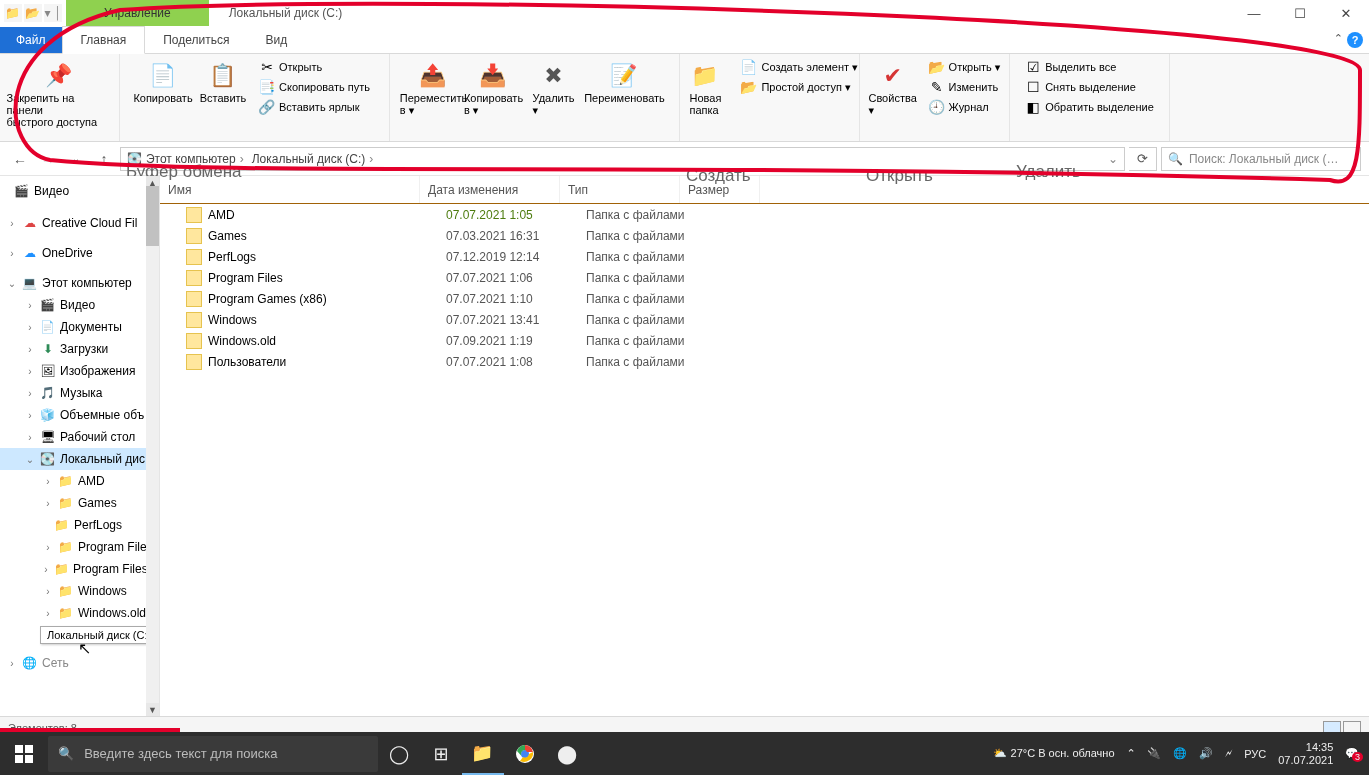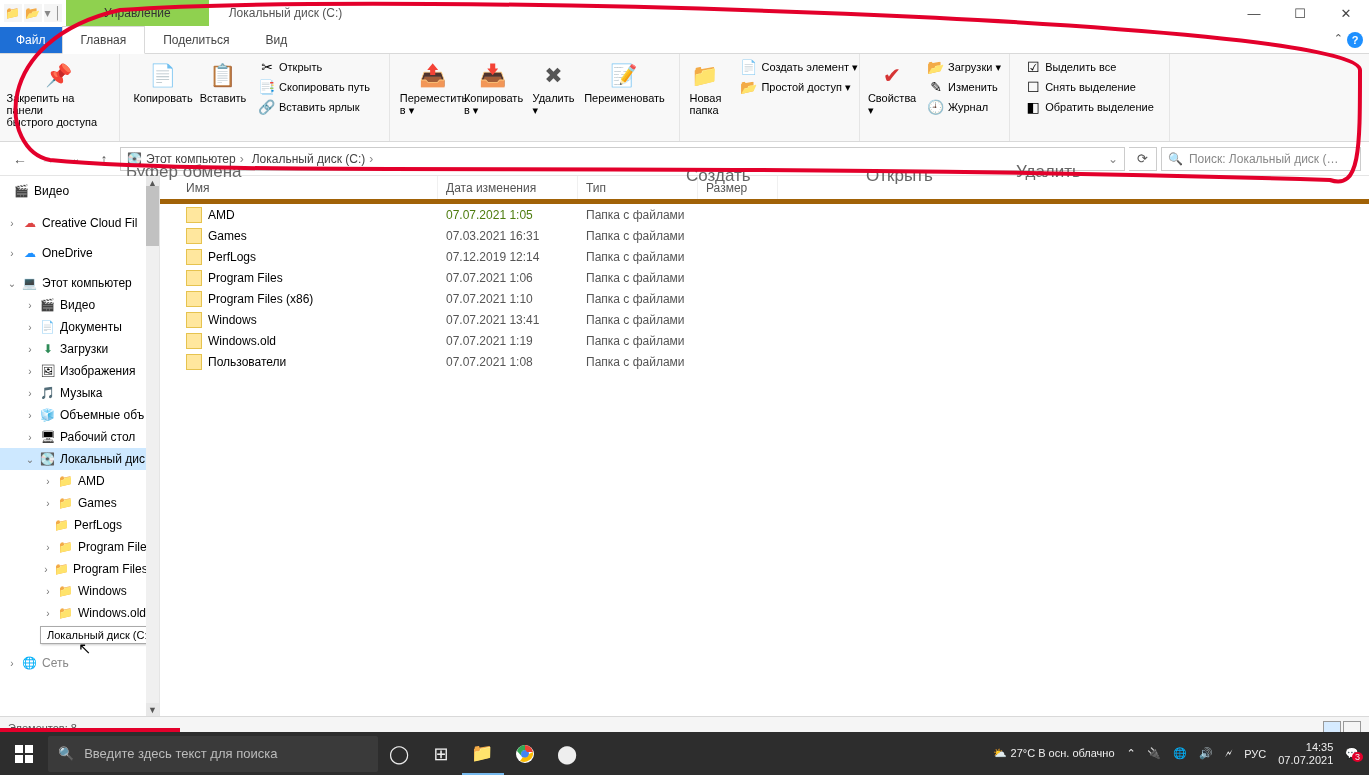--- a/index.html
+++ b/index.html
@@ -54,21 +54,21 @@
   .scrollbar-arrow { position:absolute; right:0; width:13px; height:13px; background:#e8e8e8; display:flex; align-items:center; justify-content:center; font-size:9px; color:#555;}
   .tree { padding:4px 0; font-size:12px;}
   .tree-item { display:flex; align-items:center; gap:4px; padding:3px 4px; white-space:nowrap;}
   .tree-item .exp { width:12px; text-align:center; font-size:10px; color:#777;}
   .tree-item .tic { width:16px; height:16px; display:flex; align-items:center; justify-content:center;}
   .tree-item.selected { background:#cde8ff;}
   .tooltip { position:absolute; background:#fff; border:1px solid #aaa; padding:2px 6px; font-size:11px; box-shadow:1px 1px 2px rgba(0,0,0,0.2);}
   
   
   .listpane { flex:1; display:flex; flex-direction:column; background:#fff;}
-  .cols { display:flex; height:28px; border-bottom:5px solid #a16207; padding-left:18px;}
+  .cols { display:flex; height:28px; border-bottom:1px solid #a16207; }
   .col { font-size:12px; color:#555; display:flex; align-items:center; padding:0 8px; border-right:1px solid #f0f0f0;}
   .rows { flex:1;}
   .row { display:flex; height:21px; align-items:center; padding-left:18px; font-size:12px;}
   .cell { padding:0 8px; display:flex; align-items:center; gap:6px;}
   .fic { width:16px; height:16px; background:#ffe79e; border:1px solid #e6c34f; display:inline-block;}
   
   
   .statusbar { height:22px; border-top:1px solid #d9d9d9; display:flex; align-items:center; padding:0 8px; font-size:11px; color:#555; background:#f5f5f5; justify-content:space-between;}
   .view-btns { display:flex; gap:2px;}
   .view-btns span {width:18px; height:14px; border:1px solid #999;}
@@ -204,21 +204,21 @@
     <div class="rgroup" style="width:150px">
       <div class="rgroup-body">
         <div class="rbtn-lg">
             <span class="ic" style="color:#d63535">✔</span>
             <span class="lbl" style="white-space:pre-line">Свойства
 ▾</span>
           </div>
         <div class="rcol">
           <div class="ritem">
               <span class="mini">📂</span>
-              <span>Загрузки ▾</span>
+              <span>Открыть ▾</span>
             </div>
           <div class="ritem">
               <span class="mini">✎</span>
               <span>Изменить</span>
             </div>
           <div class="ritem">
               <span class="mini">🕘</span>
               <span>Журнал</span>
             </div>
         </div>
@@ -426,41 +426,41 @@
               <span class="fic"></span>
               <span>Program Files</span>
             </div>
             <div class="cell" style="width:140px;color:#555">07.07.2021 1:06</div>
             <div class="cell" style="width:120px;color:#555">Папка с файлами</div>
             <div class="cell" style="width:80px;color:#555"></div>
           </div>
           <div class="row">
             <div class="cell" style="width:260px">
               <span class="fic"></span>
-              <span>Program Files (x86)</span>
+              <span>Program Games (x86)</span>
             </div>
             <div class="cell" style="width:140px;color:#555">07.07.2021 1:10</div>
             <div class="cell" style="width:120px;color:#555">Папка с файлами</div>
             <div class="cell" style="width:80px;color:#555"></div>
           </div>
           <div class="row">
             <div class="cell" style="width:260px">
               <span class="fic"></span>
               <span>Windows</span>
             </div>
             <div class="cell" style="width:140px;color:#555">07.07.2021 13:41</div>
             <div class="cell" style="width:120px;color:#555">Папка с файлами</div>
             <div class="cell" style="width:80px;color:#555"></div>
           </div>
           <div class="row">
             <div class="cell" style="width:260px">
               <span class="fic"></span>
               <span>Windows.old</span>
             </div>
-            <div class="cell" style="width:140px;color:#555">07.07.2021 1:19</div>
+            <div class="cell" style="width:140px;color:#555">07.09.2021 1:19</div>
             <div class="cell" style="width:120px;color:#555">Папка с файлами</div>
             <div class="cell" style="width:80px;color:#555"></div>
           </div>
           <div class="row">
             <div class="cell" style="width:260px">
               <span class="fic"></span>
               <span>Пользователи</span>
             </div>
             <div class="cell" style="width:140px;color:#555">07.07.2021 1:08</div>
             <div class="cell" style="width:120px;color:#555">Папка с файлами</div>

